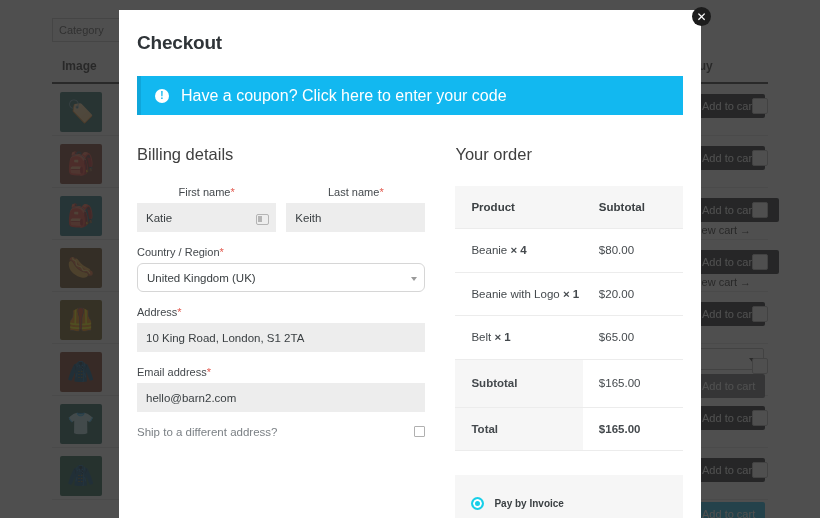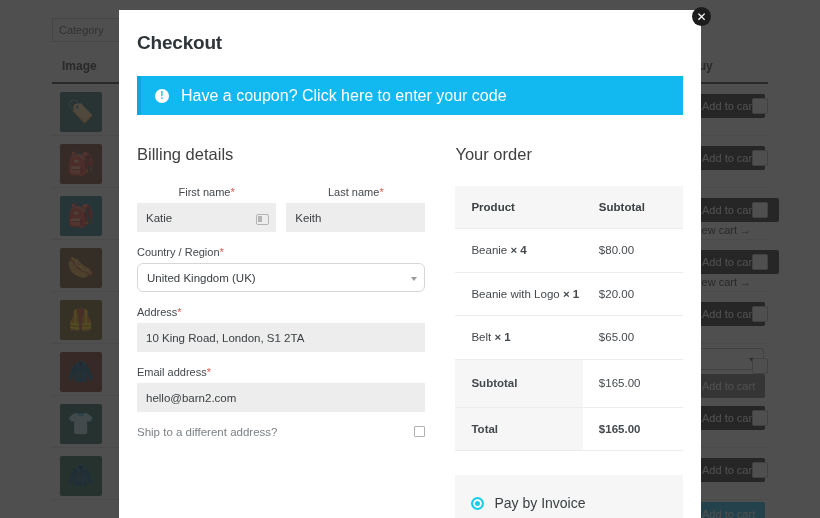--- a/index.html
+++ b/index.html
@@ -257,21 +257,21 @@
     padding-left: 16px;
     gap: 10px;
   }
   .radio {
     width: 13px; height: 13px; border-radius: 50%;
     background: #18cfe8;
     border: 2px solid #18cfe8;
     box-shadow: inset 0 0 0 2px #ffffff;
     cursor: pointer;
   }
-  .payment-label { font-size: 14px; color: #3b4043; }
+  .payment-label { font-size: 10px; color: #3b4043; font-weight: bold; }
 </style>
 </head>
 <body>
 
 <div class="bg-page">
   <div class="bg-table">
 
     <div class="bg-catselect">Category</div>
 
     <div class="bg-thead">

